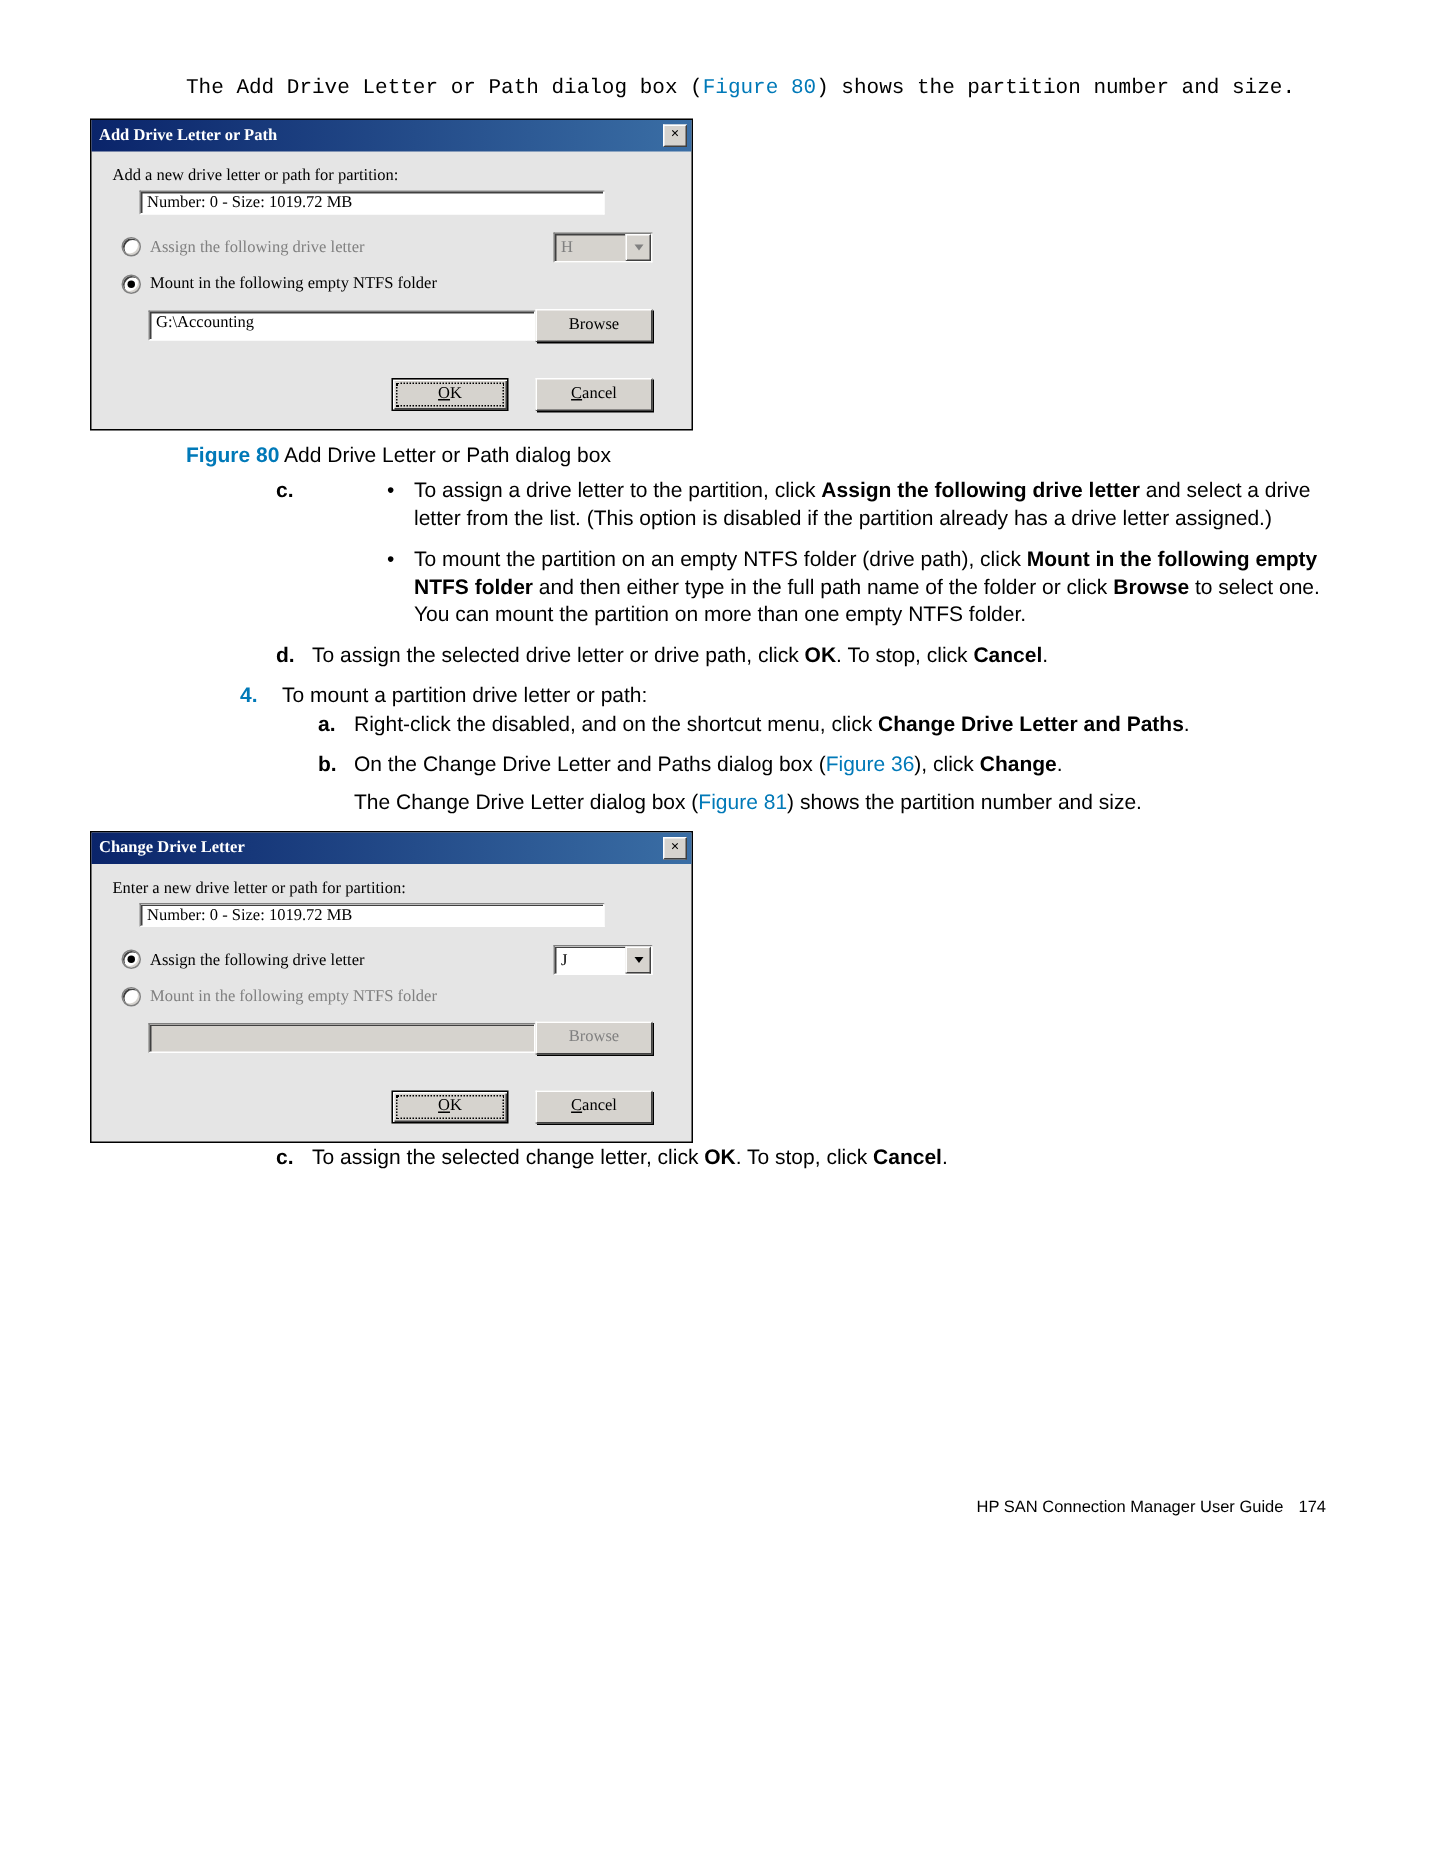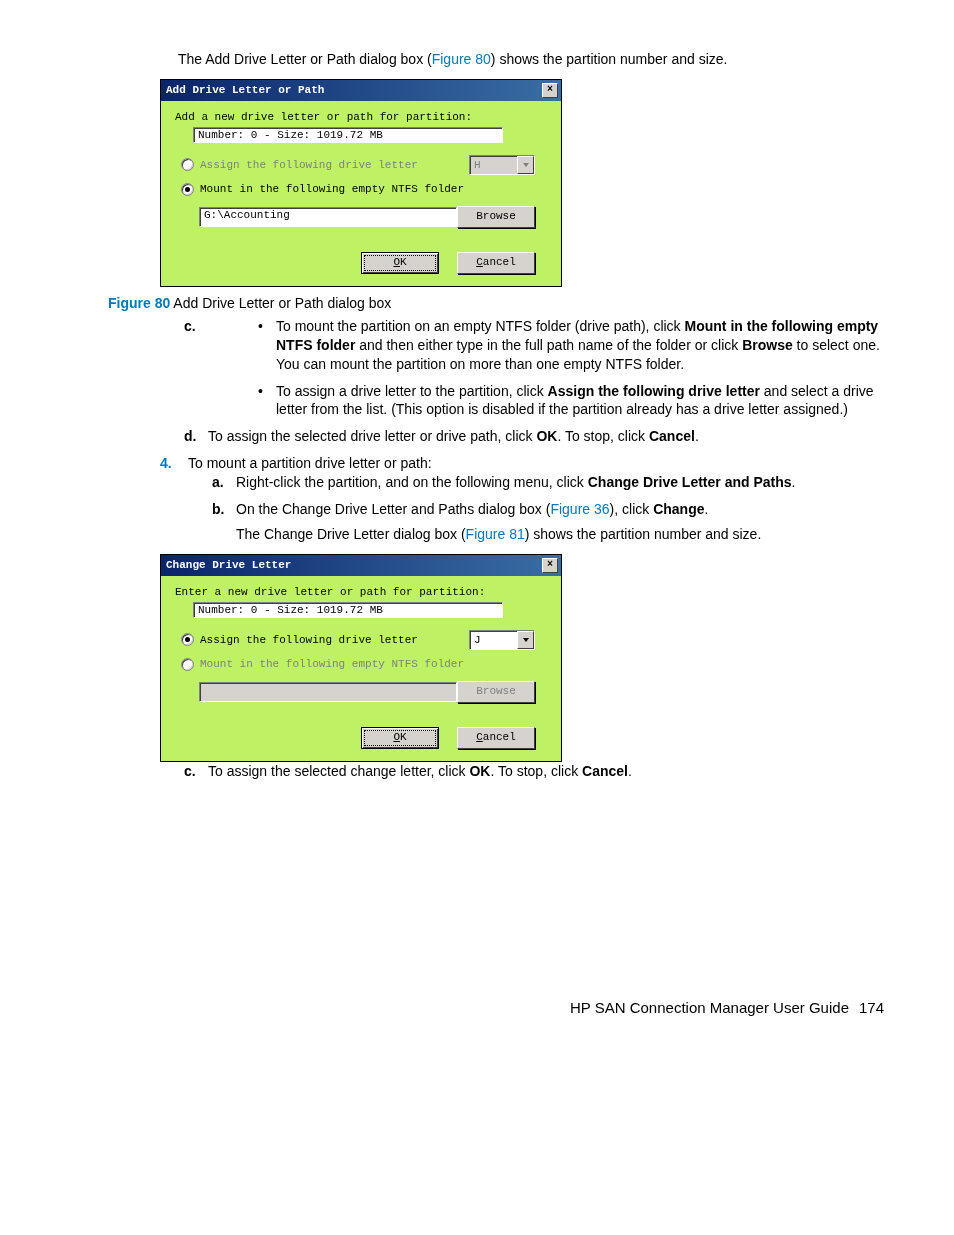--- a/index.html
+++ b/index.html
@@ -28,32 +28,31 @@
   .list-letter > li { margin: 0 0 8px 0; padding-left: 48px; position: relative; line-height: 1.35; }
   .list-num   > li { margin: 0 0 8px 0; padding-left: 28px; position: relative; line-height: 1.35; }
   .list-letter > li > .marker,
   .list-num   > li > .marker {
     position: absolute; left: 24px; top: 0; font-weight: bold;
   }
   .list-num > li > .marker { left: 0; color:#0079b8; }
   .list-bullet > li { margin: 0 0 8px 0; padding-left: 68px; position: relative; line-height: 1.35; }
   .list-bullet > li::before { content: "•"; position: absolute; left: 50px; top: 0; }
 
-  .indent-text { margin-left: 118px; }
+  .indent-text { margin-left: 64px; font-family: Liberation Mono, monospace; }
   .indent-list-c { margin-left: 100px; }
-  .indent-fig { margin-left: 48px; }
+  .indent-fig { margin-left: 64px; }
   .indent-top-level { margin-left: 100px; }
 
   
   .dialog {
     width: 400px;
-    background: #bef264;
+    background: #e5e5e5;
     border: 1px solid #000;
-    margin-left: 100px;
-    font-family: Liberation Mono, monospace;
+    font-family: Liberation Serif, serif;
     font-size: 11px;
   }
   .dialog-titlebar {
     background: linear-gradient(to right, #0a246a, #3a6ea5);
     color: #fff;
     font-weight: bold;
     padding: 3px 3px 3px 5px;
     display: flex;
     justify-content: space-between;
     align-items: center;
@@ -139,21 +138,21 @@
     box-shadow: inset 1px 1px 0 #fff, inset -1px -1px 0 #404040;
     outline: 1px dotted #000;
     outline-offset: -4px;
   }
   .btn-row { display:flex; justify-content:flex-end; gap:18px; margin-top:24px; }
   .browse-row { display:flex; align-items:center;justify-content:flex-end; }
   .browse-row .btn { margin-left:auto; margin-top:2px; }
 
   .footer {
     display:flex; justify-content:flex-end; gap:10px;
-    font-size:15px; padding-top:210px;
+    font-size:11px; padding-top:210px;
   }
   .pagenum { }
   .underline-mnemonic { text-decoration: underline; }
 </style>
 </head>
 <body>
 
 <div class="page">
 
   <p class="body-text indent-text">
@@ -195,37 +194,37 @@
   </div>
 
   <p class="fig-caption indent-fig">
     <span class="fig-num">Figure 80</span><span> Add Drive Letter or Path dialog box</span>
   </p>
 
   <ul class="list-letter indent-list-c">
     <li><span class="marker">c.</span>
       <ul class="list-bullet" style="margin-left:0;">
         <li>
+          <span>To assign a drive letter to the partition, click </span><span class="bold">Assign the following drive letter</span><span> and select a drive letter from the list. (This option is disabled if the partition already has a drive letter assigned.)</span>
+        </li>
+        <li>
           <span>To mount the partition on an empty NTFS folder (drive path), click </span><span class="bold">Mount in the following empty NTFS folder</span><span> and then either type in the full path name of the folder or click </span><span class="bold">Browse</span><span> to select one. You can mount the partition on more than one empty NTFS folder.</span>
-        </li>
-        <li>
-          <span>To assign a drive letter to the partition, click </span><span class="bold">Assign the following drive letter</span><span> and select a drive letter from the list. (This option is disabled if the partition already has a drive letter assigned.)</span>
         </li>
       </ul>
     </li>
     <li><span class="marker">d.</span>
       <span>To assign the selected drive letter or drive path, click </span><span class="bold">OK</span><span>. To stop, click </span><span class="bold">Cancel</span><span>.</span>
     </li>
   </ul>
 
   <ul class="list-num indent-top-level">
     <li><span class="marker">4.</span><span>To mount a partition drive letter or path:</span>
       <ul class="list-letter" style="margin-left:0;">
         <li><span class="marker">a.</span>
-          <span>Right-click the partition, and on the following menu, click </span><span class="bold">Change Drive Letter and Paths</span><span>.</span>
+          <span>Right-click the disabled, and on the shortcut menu, click </span><span class="bold">Change Drive Letter and Paths</span><span>.</span>
         </li>
         <li><span class="marker">b.</span>
           <span>On the Change Drive Letter and Paths dialog box (</span><span class="link">Figure 36</span><span>), click </span><span class="bold">Change</span><span>.</span>
           <div style="height:6px"></div>
           <span>The Change Drive Letter dialog box (</span><span class="link">Figure 81</span><span>) shows the partition number and size.</span>
         </li>
       </ul>
     </li>
   </ul>
 

